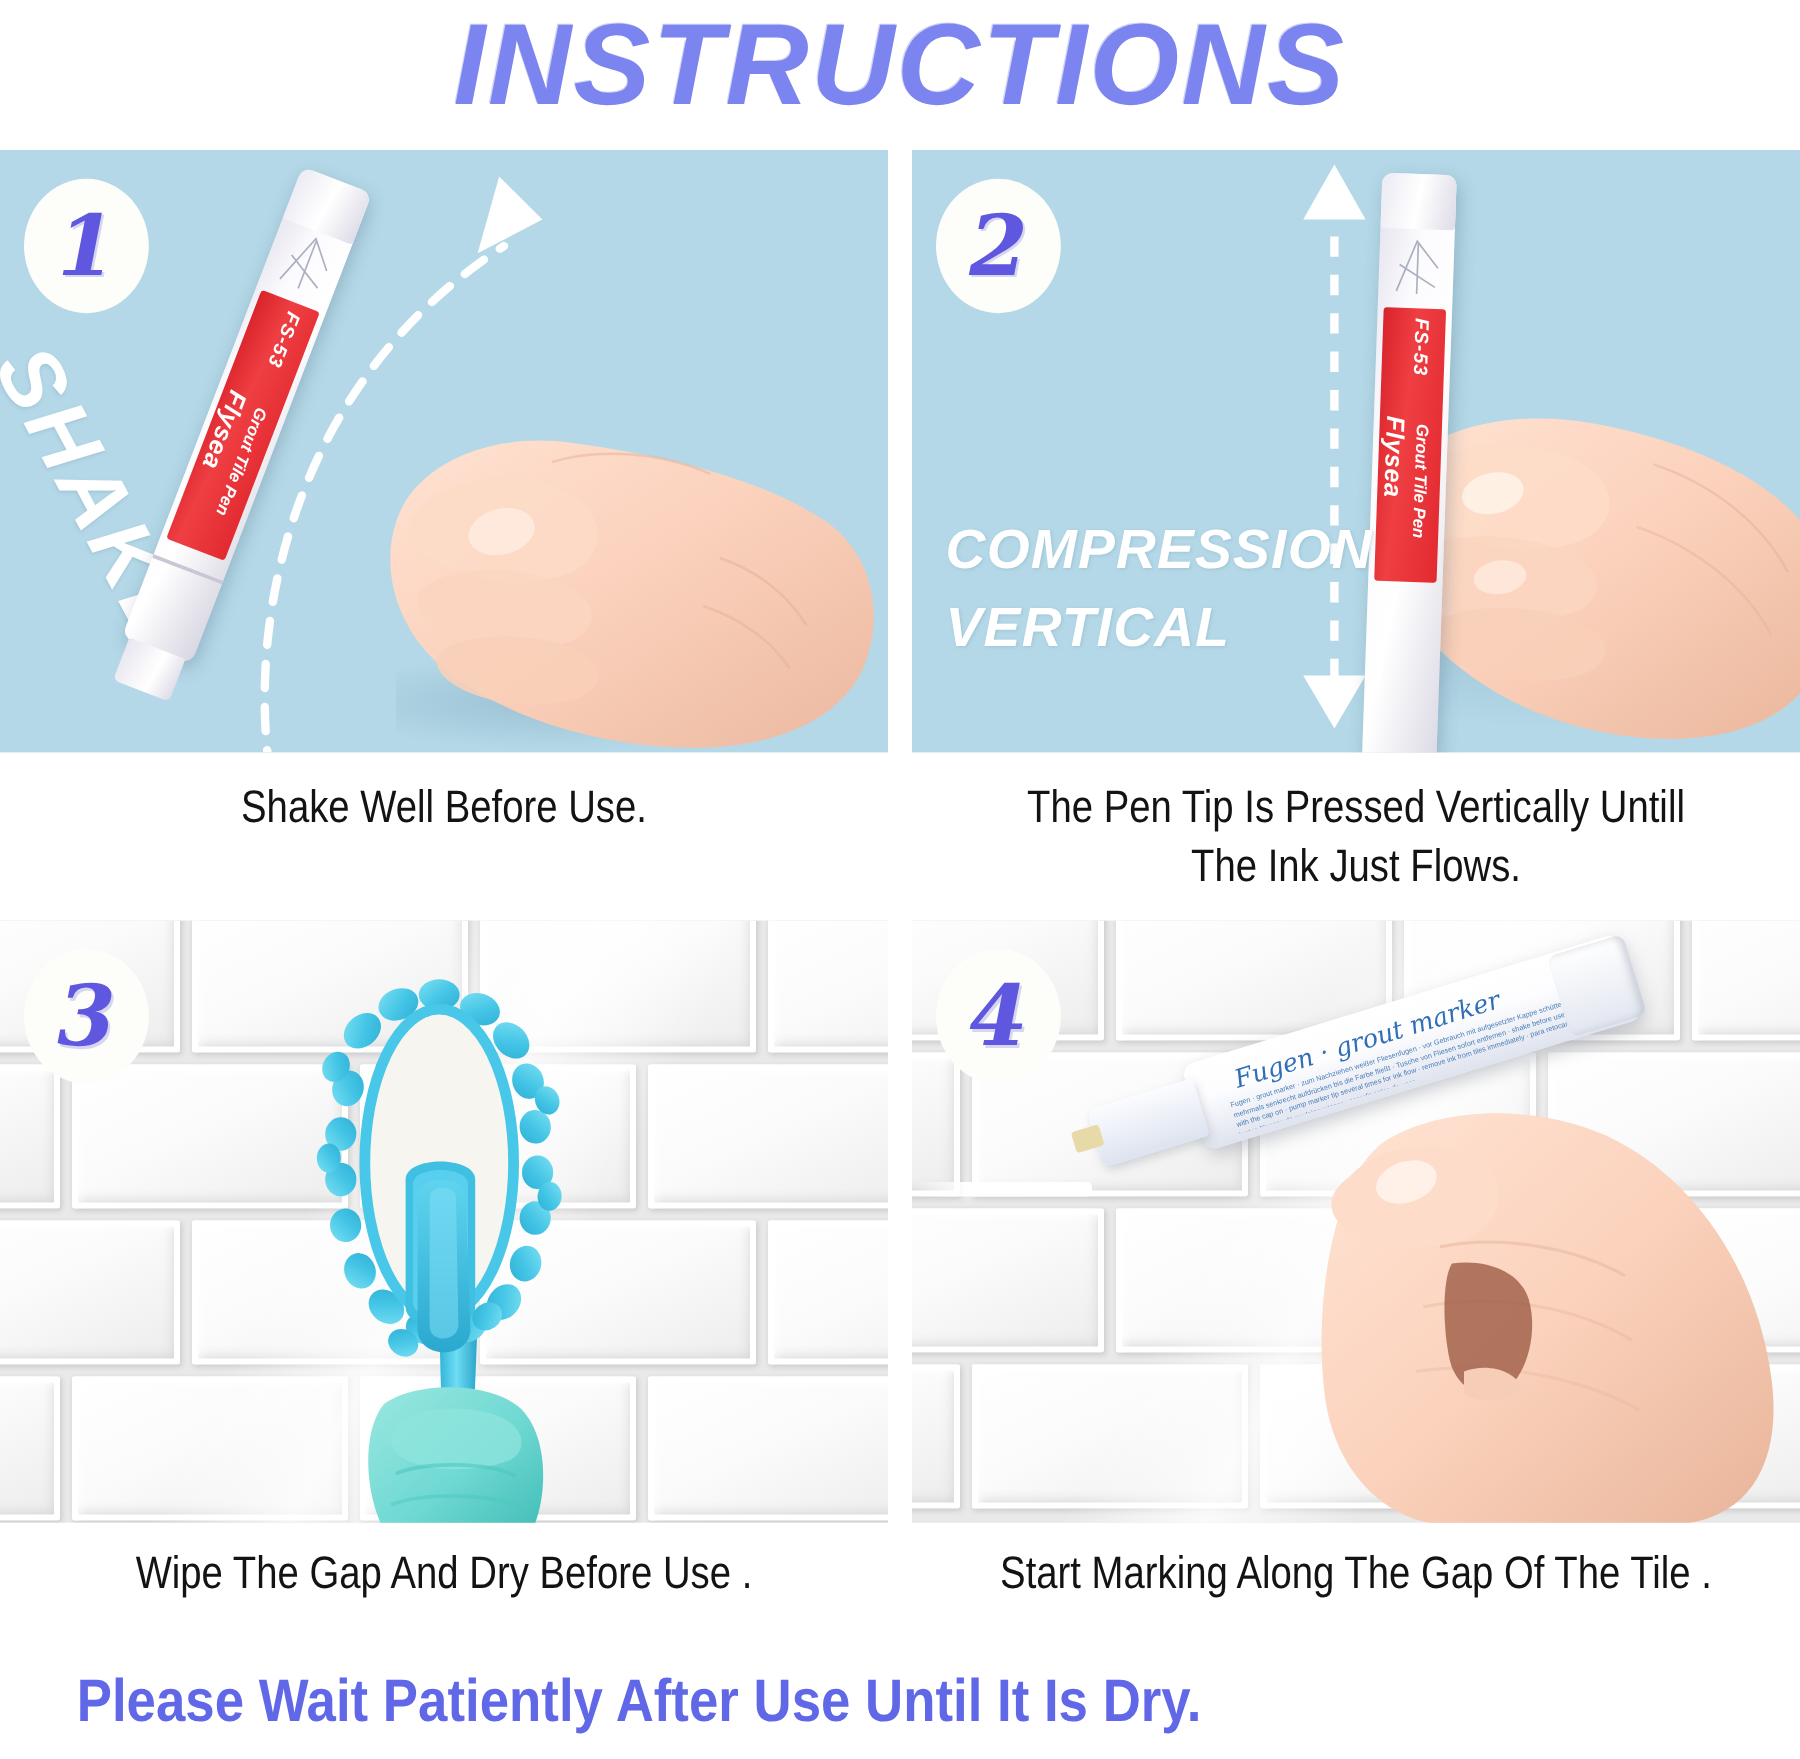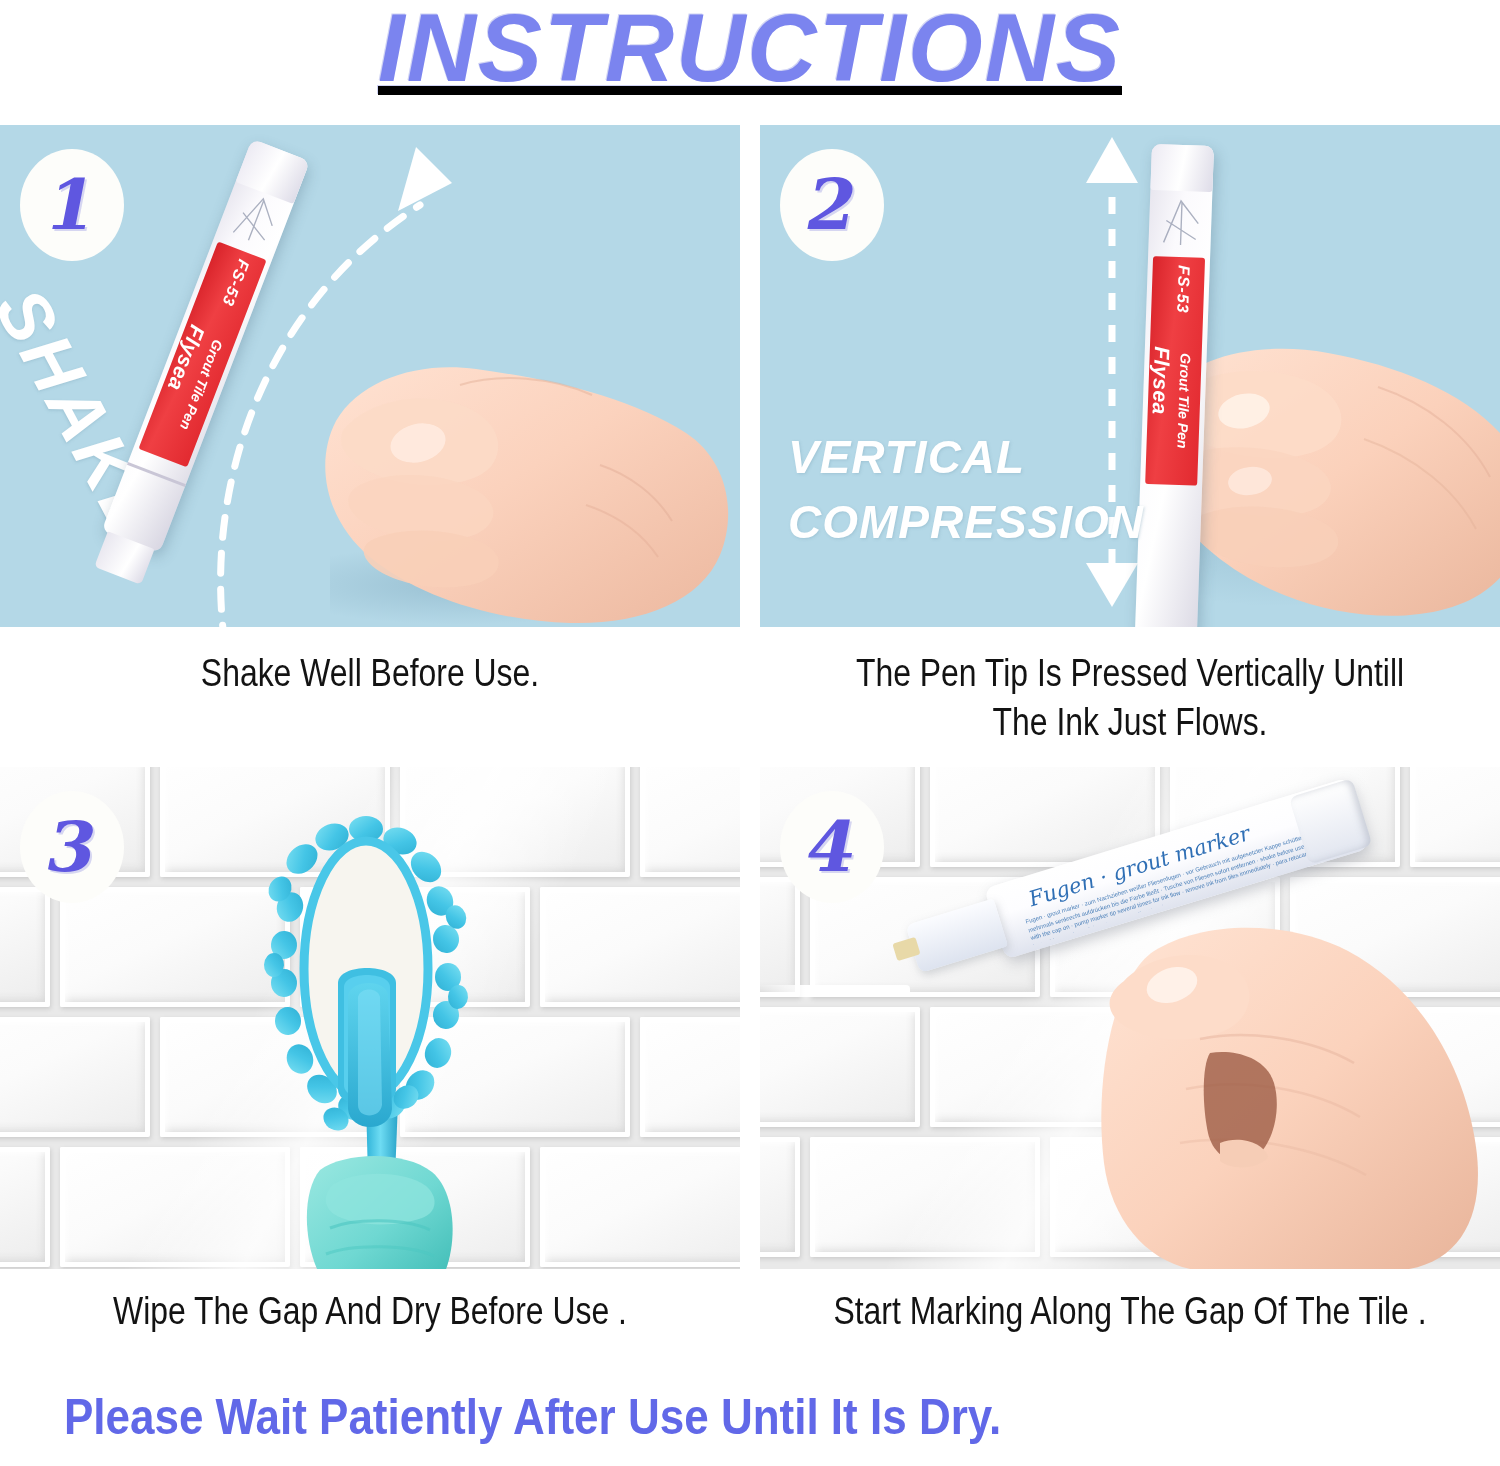--- a/index.html
+++ b/index.html
@@ -11,22 +11,22 @@
     font-family: "Liberation Sans", sans-serif;
     overflow: hidden;
     position: relative;
   }
 
   
   .title-bar {
     width: 100%;
     height: 110px;
     display: flex;
+    align-items: center;
     justify-content: center;
-    text-decoration: underline;
   }
   .title-text {
     font-family: "Liberation Sans", sans-serif;
     font-size: 96px;
     font-weight: bold;
     font-style: italic;
     letter-spacing: 2px;
     color: #7b84ef;
     line-height: 1;
     text-shadow: 2px 2px 0 rgba(255,255,255,0.85), -1px -1px 0 rgba(150,158,230,0.45);
@@ -358,22 +358,22 @@
     </div>
 
     <div class="cell">
       <div class="panel">
 
         <div class="badge">
           <span class="badge-num">2</span>
         </div>
 
         <div class="vc-text">
+          <div>COMPRESSION</div>
           <div>VERTICAL</div>
-          <div>COMPRESSION</div>
         </div>
 
         <svg class="svg-layer" viewBox="0 0 740 502">
           <line x1="352" y1="40" x2="352" y2="452" stroke="#ffffff" stroke-width="7" stroke-dasharray="17 15" stroke-linecap="butt"></line>
           <polygon points="352,12 378,58 326,58" fill="#ffffff"></polygon>
           <polygon points="352,482 378,438 326,438" fill="#ffffff"></polygon>
         </svg>
 
         <div style="position:absolute;left:430px;top:330px;width:320px;height:150px;background:radial-gradient(ellipse at 30% 40%, rgba(95,140,165,0.30), rgba(95,140,165,0) 72%);z-index:3;"></div>
 

